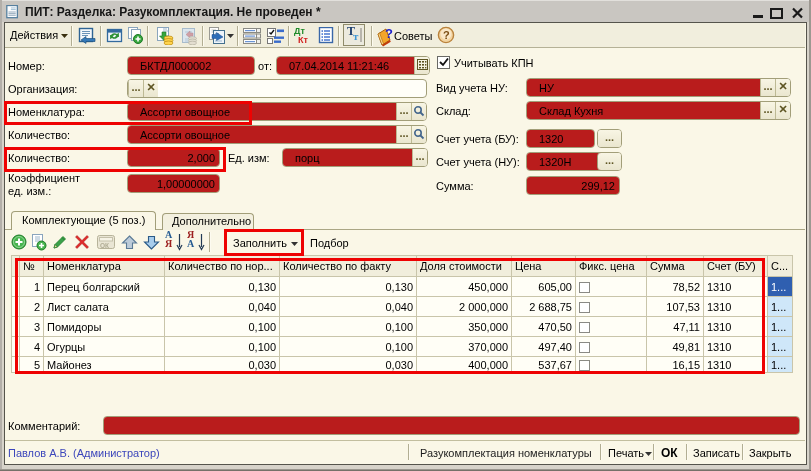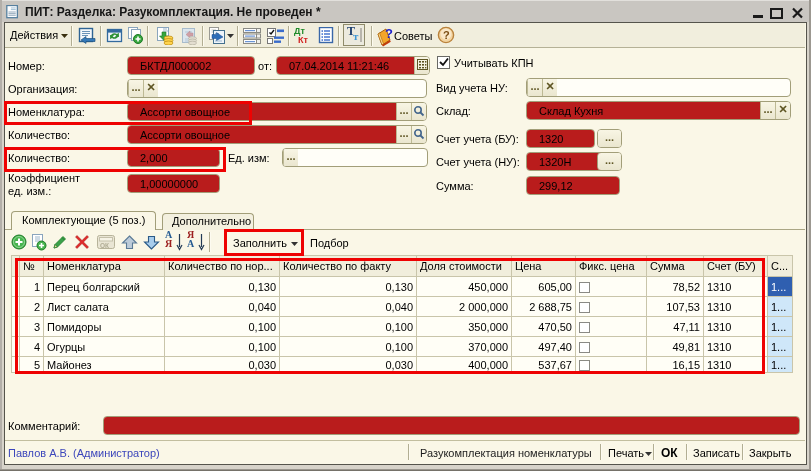--- a/index.html
+++ b/index.html
@@ -1,21 +1,21 @@
 <!DOCTYPE html>
 <html><head><meta charset="utf-8">
 <style>
 *{margin:0;padding:0;box-sizing:border-box}
 html,body{width:811px;height:471px;overflow:hidden}
 body{font-family:"Liberation Sans",sans-serif;font-size:11px;color:#000;background:#d7d3ca;position:relative}
 .abs{position:absolute}
 .lbl{position:absolute;font-size:11px;white-space:nowrap;color:#000}
 .fld{position:absolute;height:19px;background:#fffef8;border:1px solid #a29e79;border-radius:4px;display:flex;overflow:hidden}
 .ft{flex:1;font-size:11px;line-height:16px;padding:1px 4px 0 12px;white-space:nowrap;background:#b91c1c}
-.rt{text-align:left}
+.rt{text-align:right}
 .fb{width:15px;background:linear-gradient(#f8f5e4,#eae6cf);border-left:1px solid #bdb994;color:#5e5523;font-weight:bold;font-size:11px;line-height:15px;text-align:center;flex:none}
 .sep{position:absolute;width:2px;height:20px;background:#b2ae93;border-right:1px solid #fdfbf0}
 .red{position:absolute;border:3px solid #ee0202}
 .ico{position:absolute}
 table{border-collapse:collapse;table-layout:fixed}
 td{font-size:11px;white-space:nowrap;overflow:hidden;border:1px solid #c9c5aa;padding:0 3px;height:20px;background:#fffef6}
 tr.hd td{background:#f1eedc}
 tr.r5 td{height:16px}
 tr.ft td{height:20px}
 td.rt{text-align:right}
@@ -232,35 +232,37 @@
         <circle cx="5" cy="5" r="3.2" fill="none" stroke="#44668c" stroke-width="1.6"></circle>
         <line x1="7.5" y1="7.5" x2="10.5" y2="10.5" stroke="#44668c" stroke-width="1.8"></line>
       </svg></span>
   </div>
 <div class="lbl" style="left:8px;top:152px">Количество:</div>
 <div class="fld" style="left:127px;top:148px;width:93px">
     <span class="ft rt">2,000</span>
   </div>
 <div class="lbl" style="left:228px;top:152px">Ед. изм:</div>
 <div class="fld" style="left:282px;top:148px;width:146px">
+    <span class="ft">порц</span>
     <span class="fb">...</span>
   </div>
 <div class="lbl" style="left:8px;top:172px">Коэффициент</div>
 <div class="lbl" style="left:8px;top:185px">ед. изм.:</div>
 <div class="fld" style="left:127px;top:174px;width:93px">
     <span class="ft rt">1,00000000</span>
   </div>
 
 <div class="abs" style="left:437px;top:56px;width:13px;height:13px;background:#fff;border:1px solid #6a6a66"></div>
 <svg class="ico" style="left:439px;top:58px" width="10" height="9" viewBox="0 0 10 9">
     <path d="M1 4 L4 7 L9 0.5" fill="none" stroke="#111" stroke-width="1.8"></path>
   </svg>
 <div class="lbl" style="left:454px;top:57px">Учитывать КПН</div>
 <div class="lbl" style="left:436px;top:82px">Вид учета НУ:</div>
 <div class="fld" style="left:526px;top:78px;width:265px">
+    <span class="ft">НУ</span>
     <span class="fb">...</span>
     <span class="fb">✕</span>
   </div>
 <div class="lbl" style="left:436px;top:105px">Склад:</div>
 <div class="fld" style="left:526px;top:101px;width:265px">
     <span class="ft">Склад Кухня</span>
     <span class="fb">...</span>
     <span class="fb">✕</span>
   </div>
 <div class="lbl" style="left:436px;top:133px">Счет учета (БУ):</div>

